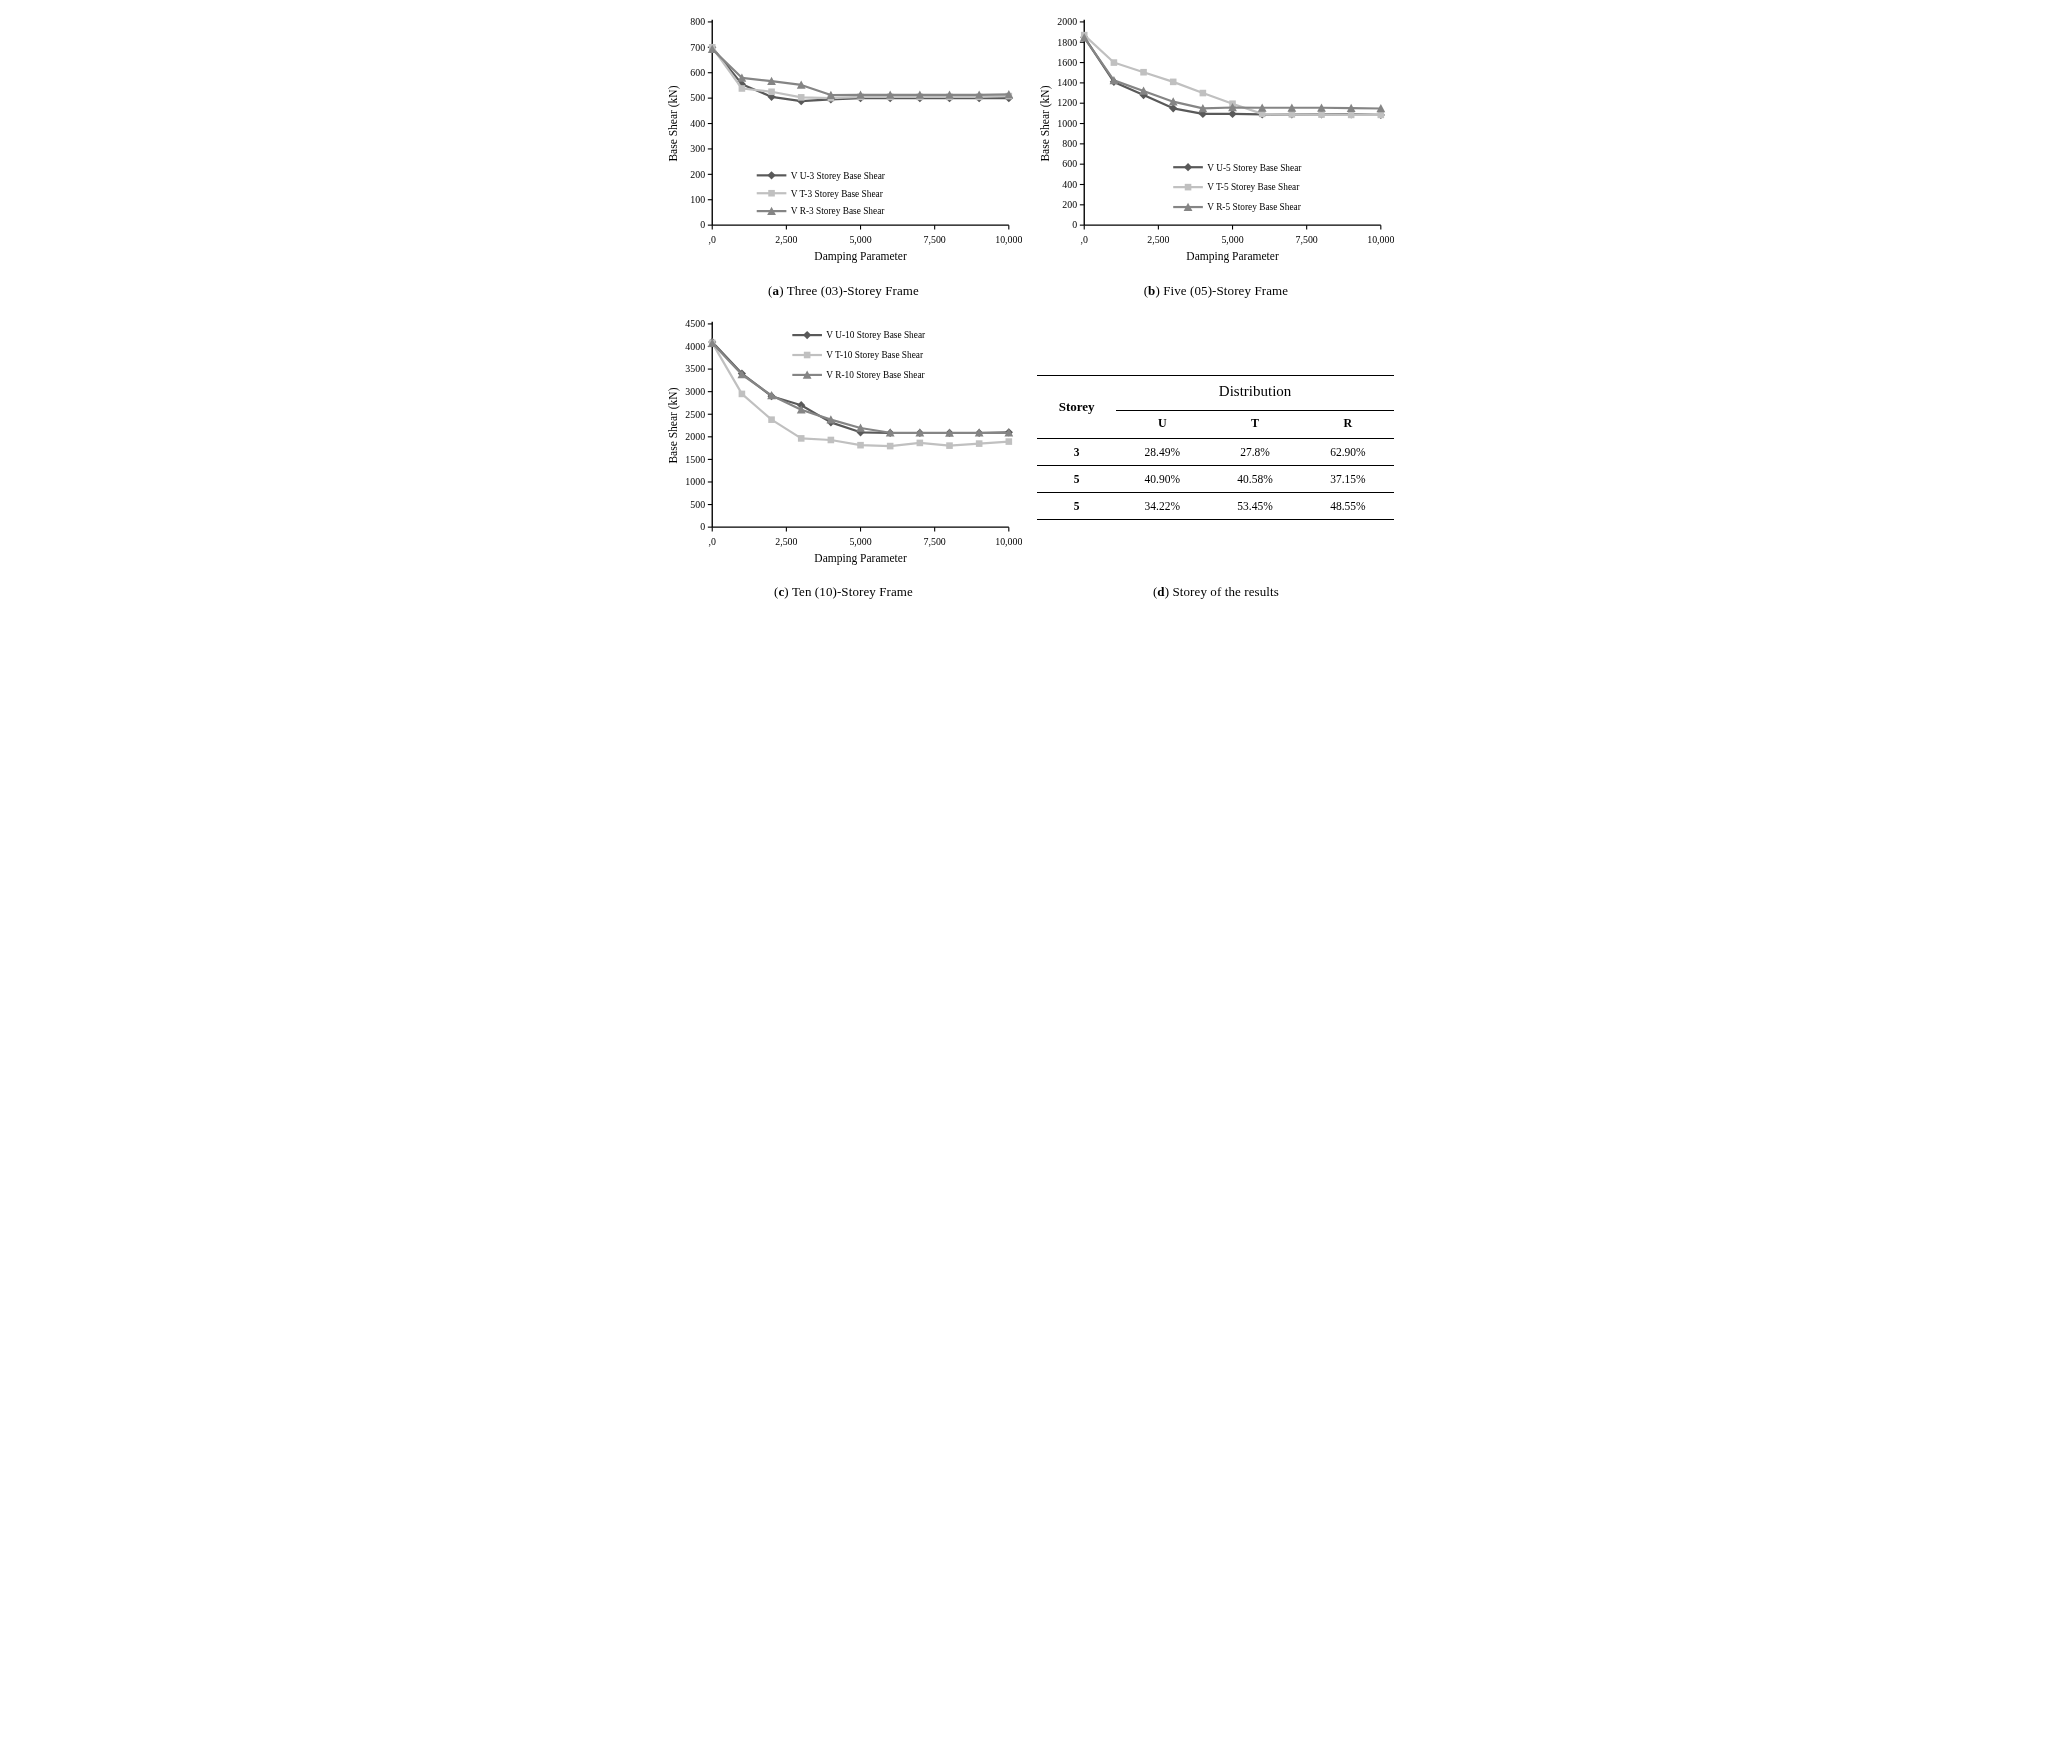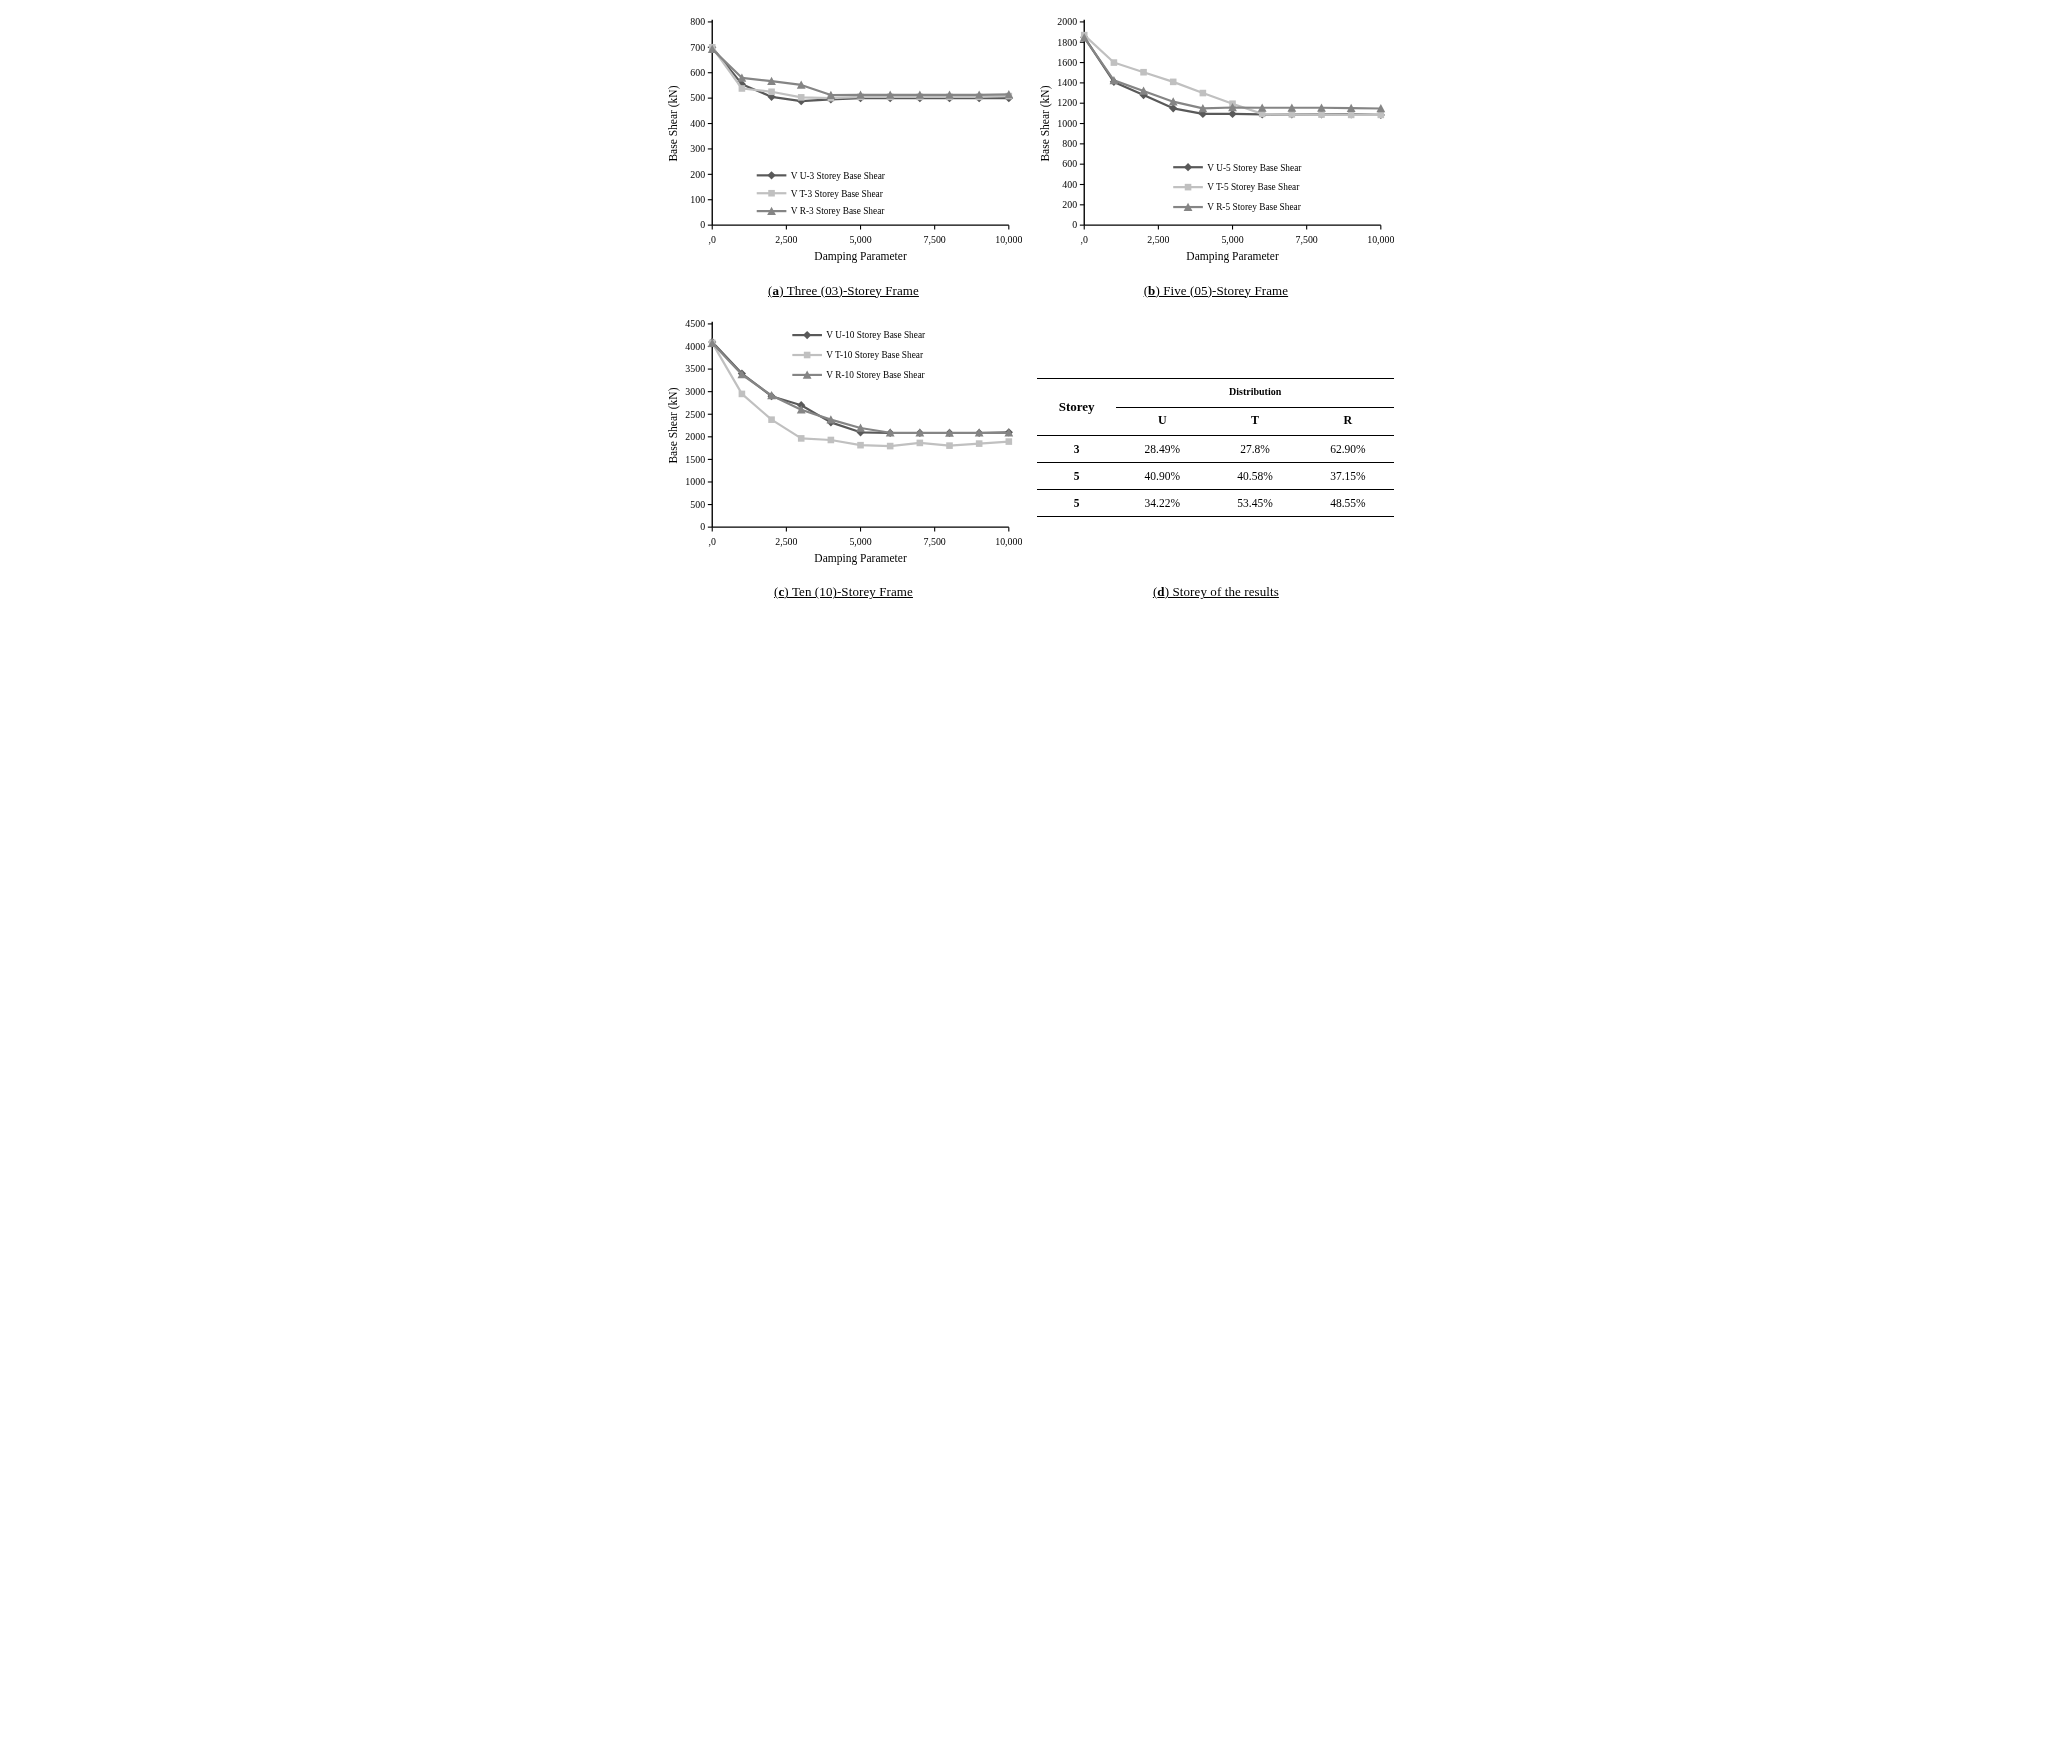--- a/index.html
+++ b/index.html
@@ -1,30 +1,30 @@
 <!DOCTYPE html>
 <html style="font-size:8.8px"><head>
 <meta charset="utf-8">
 <style>
   html,body{margin:0;padding:0;background:#ffffff;color:#000;
     font-family:"Liberation Serif","DejaVu Serif",serif;}
   .figure{width:736px;margin:5.5px auto;padding:7.7px 3.3px;}
   .grid{display:grid;grid-template-columns:357px 357px;column-gap:15.4px;row-gap:16.5px;}
   .panel{display:flex;flex-direction:column;align-items:center;}
   .panel .body{flex:1;display:flex;align-items:center;justify-content:center;width:100%;}
-  .caption{font-size:13px;margin-top:4.4px;text-align:center;letter-spacing:0.1px;text-decoration:underline;}
+  .caption{font-size:13px;margin-top:4.4px;text-align:center;letter-spacing:0.1px;}
   .caption b{font-weight:bold;}
   svg text{font-family:"Liberation Serif","DejaVu Serif",serif;fill:#000;}
   
   .table-wrap{display:flex;align-items:center;justify-content:center;flex:1;width:100%;}
   table.summary{border-collapse:collapse;border-top:1.6px solid #000;border-bottom:1.6px solid #000;
     font-size:11.5px;min-width:308px;}
   table.summary th,table.summary td{padding:7.1px 7.7px;text-align:center;font-weight:normal;}
   table.summary .storey-h{font-weight:bold;font-size:13px;width:66px;}
-  table.summary .dist-h{font-weight:bold;font-size:10px;border-bottom:1.1px solid #000;padding-bottom:10px;}
+  table.summary .dist-h{font-weight:normal;font-size:15px;border-bottom:1.1px solid #000;padding-bottom:10px;}
   table.summary .col-h{font-weight:bold;font-size:12px;width:82px;padding-top:5.5px;padding-bottom:6.6px;}
   table.summary tbody tr{border-top:1.1px solid #000;}
   table.summary tbody th{font-weight:bold;}
 </style>
 </head>
 <body>
 
 <div class="figure">
   <div class="grid">
 

